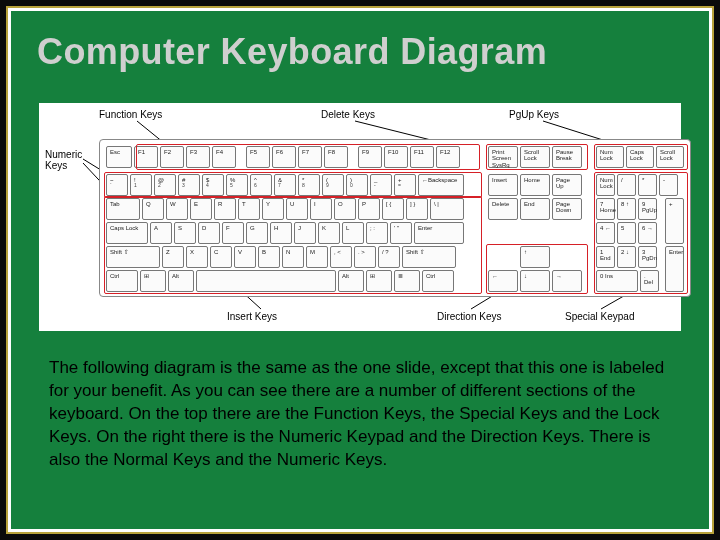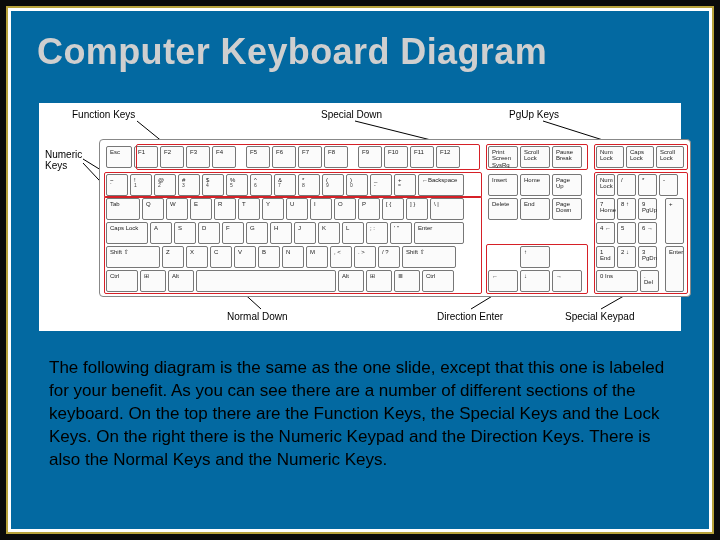--- a/index.html
+++ b/index.html
@@ -1,18 +1,18 @@
 <!DOCTYPE html>
 <html><head>
 <meta charset="utf-8">
 <style>
   html,body{margin:0;padding:0}
   body{width:720px;height:540px;background:#0a0a0a;font-family:Arial,Helvetica,sans-serif;overflow:hidden}
   .frame{position:absolute;left:6px;top:6px;right:6px;bottom:6px;border:2px solid #b8a23a;background:#fff}
-  .inner{position:absolute;left:3px;top:3px;right:3px;bottom:3px;background:#0369a1}
+  .inner{position:absolute;left:3px;top:3px;right:3px;bottom:3px;background:#15803d}
   .title{position:absolute;left:26px;top:20px;font-size:36px;font-weight:700;color:#cfcfcf;letter-spacing:.4px}
   .kbwrap{position:absolute;left:28px;right:28px;top:92px;height:228px;background:#fff}
   .label{position:absolute;font-size:10px;color:#000}
   svg.callouts{position:absolute;left:0;top:0;pointer-events:none}
   .board{position:absolute;left:60px;top:36px;width:590px;height:156px;border:1px solid #888;border-radius:4px;background:#fff}
   .row{position:absolute;display:flex;gap:2px}
   .key{border:1px solid #777;border-radius:2px;background:#fbfbfb;font-size:6px;line-height:1.05;display:flex;flex-direction:column;align-items:flex-start;justify-content:flex-start;padding:2px 3px;box-sizing:border-box;color:#222}
   .key .sub{font-size:5px;color:#444}
   .grp{position:absolute;border:1.4px solid #d62027;border-radius:2px}
   .para{position:absolute;left:38px;right:38px;top:346px;font-size:17px;line-height:1.35;color:#000}
@@ -20,27 +20,27 @@
 </head>
 <body>
 
 <div class="frame">
     <div class="inner">
 
   <div class="title">Computer Keyboard Diagram</div>
 
   <div class="kbwrap">
 
-    <div class="label" style="left:33px;top:6px">Function Keys</div>
-    <div class="label" style="left:282px;top:6px">Special Down</div>
+    <div class="label" style="left:60px;top:6px">Function Keys</div>
+    <div class="label" style="left:282px;top:6px">Delete Keys</div>
     <div class="label" style="left:470px;top:6px">PgUp Keys</div>
     <div class="label" style="left:6px;top:46px;white-space:pre">Numeric
 Keys</div>
-    <div class="label" style="left:188px;top:208px">Normal Down</div>
-    <div class="label" style="left:398px;top:208px">Direction Enter</div>
+    <div class="label" style="left:188px;top:208px">Insert Keys</div>
+    <div class="label" style="left:398px;top:208px">Direction Keys</div>
     <div class="label" style="left:526px;top:208px">Special Keypad</div>
 
     <svg class="callouts" width="660" height="228">
       <g stroke="#000" stroke-width="1" fill="none">
         <line x1="98" y1="18" x2="130" y2="44"></line>
         <line x1="316" y1="18" x2="420" y2="44"></line>
         <line x1="504" y1="18" x2="586" y2="44"></line>
         <line x1="44" y1="56" x2="70" y2="72"></line>
         <line x1="44" y1="60" x2="74" y2="92"></line>
         <line x1="222" y1="206" x2="200" y2="186"></line>

